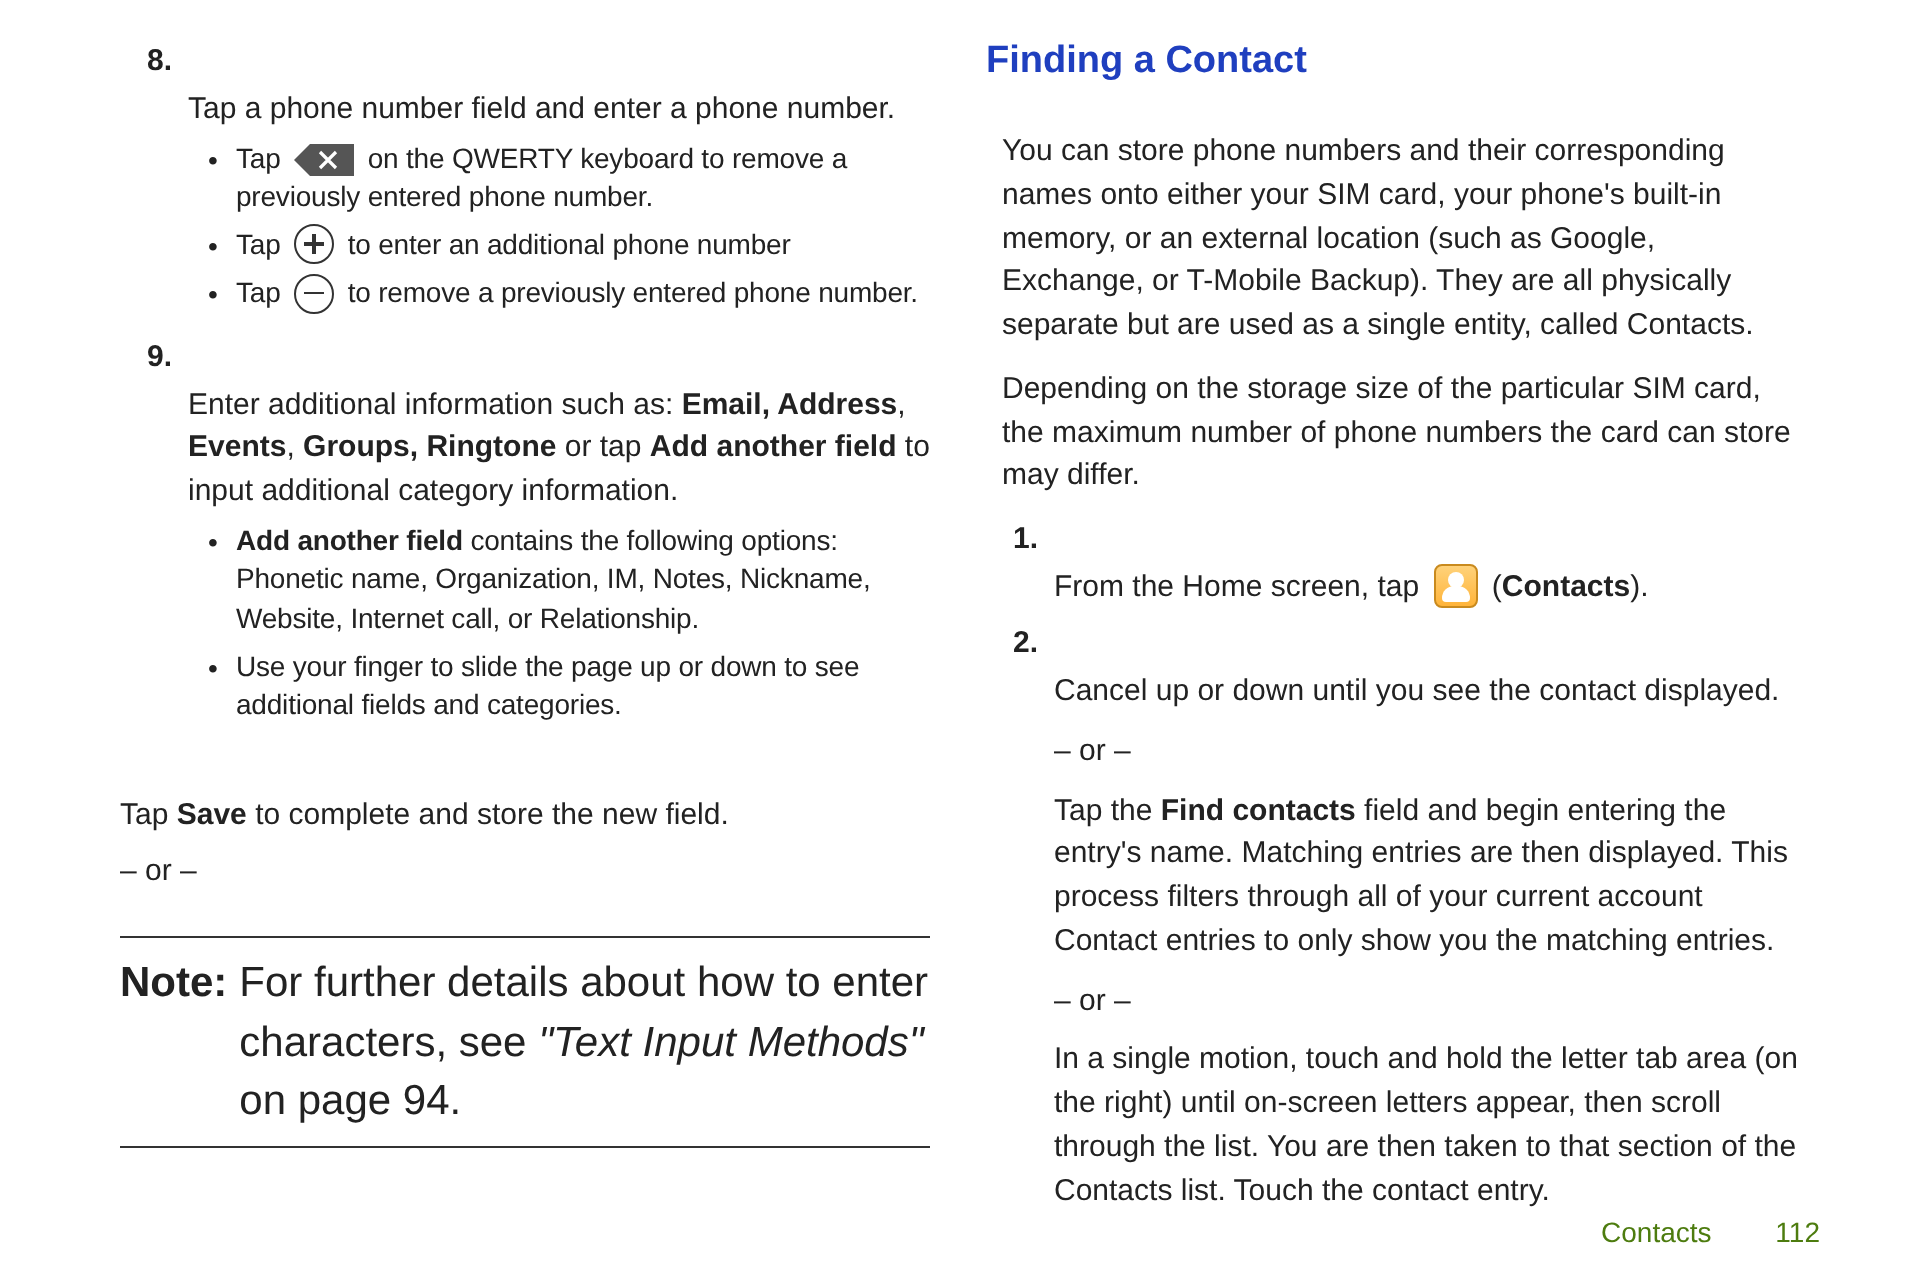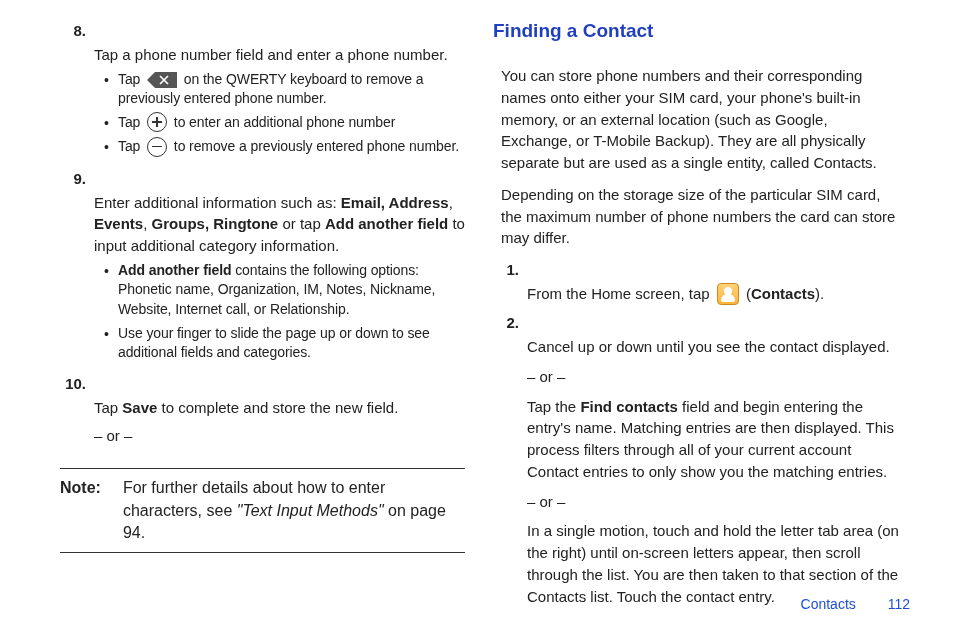--- a/index.html
+++ b/index.html
@@ -48,29 +48,29 @@
     content: ""; width: 8px; height: 8px; border-radius: 50%; background: #fff; position: absolute; top: 3px;
   }
   .icon-contacts::after {
     content: ""; width: 14px; height: 8px; border-radius: 6px 6px 2px 2px; background: #fff; position: absolute; bottom: 2px;
   }
 
   b { font-weight: bold; }
   .hr-t { border: none; border-top: 1.5px solid #333; margin: 16px 0 8px 0; }
   .hr-b { border: none; border-top: 1.5px solid #333; margin: 8px 0 0 0; }
   .note-block { padding: 0 0 0 0; }
-  .note-row { display: flex; font-size: 16px; line-height: 1.4; gap: 16px; }
+  .note-row { display: flex; font-size: 21px; line-height: 1.4; }
   .note-label { font-weight: bold; padding-right: 6px; }
   .note-body { flex: 1; }
   .note-em { font-style: italic; }
 
   .h2 { color: #1f3fbf; font-weight: 800; font-size: 19px; margin-bottom: 23px; font-family: Arial, sans-serif; }
   .para { font-size: 15px; line-height: 1.45; margin-bottom: 10px; padding-left: 8px; }
 
-  .footer { position: absolute; bottom: 24px; right: 44px; font-size: 14px; color: #1d4ed8; }
+  .footer { position: absolute; bottom: 12px; right: 44px; font-size: 14px; color: #4d7c0f; }
   .footer .sec { margin-right: 28px; }
 
   .sub-sep { margin: 8px 0; }
 </style>
 </head>
 <body>
 
 <div class="page">
 
   <div class="col col-left">
@@ -129,21 +129,20 @@
         <div class="bullet-line condensed">
           <div class="bullet-dot">•</div>
           <div class="bullet-body">
             <span>Use your finger to slide the page up or down to see additional fields and categories.</span>
           </div>
         </div>
       </div>
     </div>
 
     <div class="ol-item">
-      <div class="ol-num">10.</div>
       <div class="ol-body">
         <span>Tap </span><b>Save</b><span> to complete and store the new field.</span>
         <div class="sub-indent">– or –</div>
       </div>
     </div>
 
     <hr class="hr-t">
     <div class="note-block">
       <div class="note-row">
         <div class="note-label">Note:</div>

